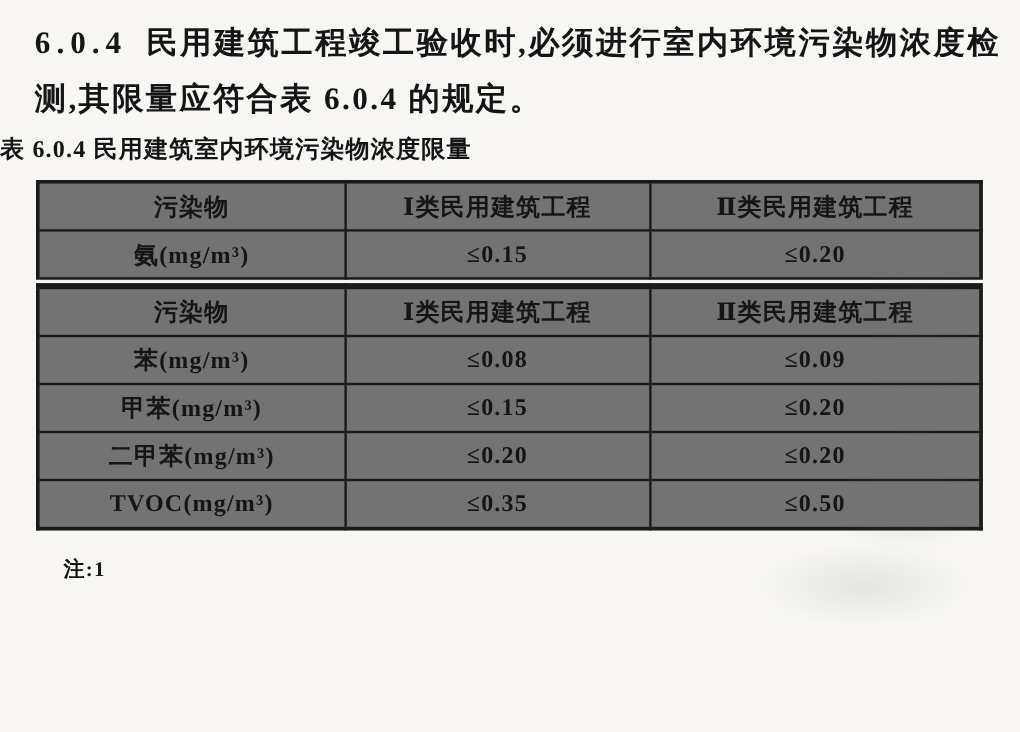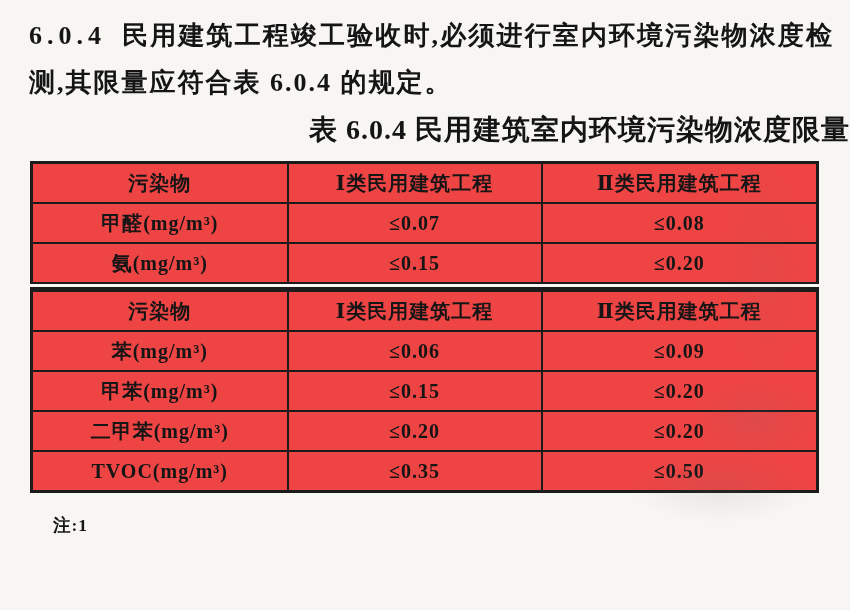--- a/index.html
+++ b/index.html
@@ -31,31 +31,31 @@
     text-align: justify;
   }
   .secnum {
     letter-spacing: 5px;
     margin-right: 16px;
     white-space: nowrap;
   }
   
   .caption {
     margin-top: 5px;
-    text-align: right;
-    font-size: 28px;
+    text-align: left;
+    font-size: 20px;
     letter-spacing: 1px;
   }
   
   .tbl {
     border-collapse: collapse;
     table-layout: fixed;
     width: 786px;
     margin-left: 30px;
-    background: #ef4444;
+    background: #737373;
   }
   .tbl-a { margin-top: 12px; border: 3px solid #1b1b1b; border-bottom-width: 2px; }
   .tbl-b { margin-top: 3px;  border: 3px solid #1b1b1b; border-top-width: 5px; }
   .tbl col.c1 { width: 256px; }
   .tbl col.c2 { width: 254px; }
   .tbl col.c3 { width: 276px; }
   .tbl th, .tbl td {
     border: 2px solid #1b1b1b;
     height: 38px;
     padding: 0;
@@ -102,25 +102,20 @@
         <col class="c2">
         <col class="c3">
       </colgroup>
     <tbody>
       <tr>
         <th>污染物</th>
         <th>Ⅰ类民用建筑工程</th>
         <th>Ⅱ类民用建筑工程</th>
       </tr>
       <tr>
-        <td>甲醛(mg/m³)</td>
-        <td>≤0.07</td>
-        <td>≤0.08</td>
-      </tr>
-      <tr>
         <td>氨(mg/m³)</td>
         <td>≤0.15</td>
         <td>≤0.20</td>
       </tr>
     </tbody>
   </table>
 
   <table class="tbl tbl-b">
     <colgroup>
         <col class="c1">
@@ -128,21 +123,21 @@
         <col class="c3">
       </colgroup>
     <tbody>
       <tr>
         <th>污染物</th>
         <th>Ⅰ类民用建筑工程</th>
         <th>Ⅱ类民用建筑工程</th>
       </tr>
       <tr>
         <td>苯(mg/m³)</td>
-        <td>≤0.06</td>
+        <td>≤0.08</td>
         <td>≤0.09</td>
       </tr>
       <tr>
         <td>甲苯(mg/m³)</td>
         <td>≤0.15</td>
         <td>≤0.20</td>
       </tr>
       <tr>
         <td>二甲苯(mg/m³)</td>
         <td>≤0.20</td>

